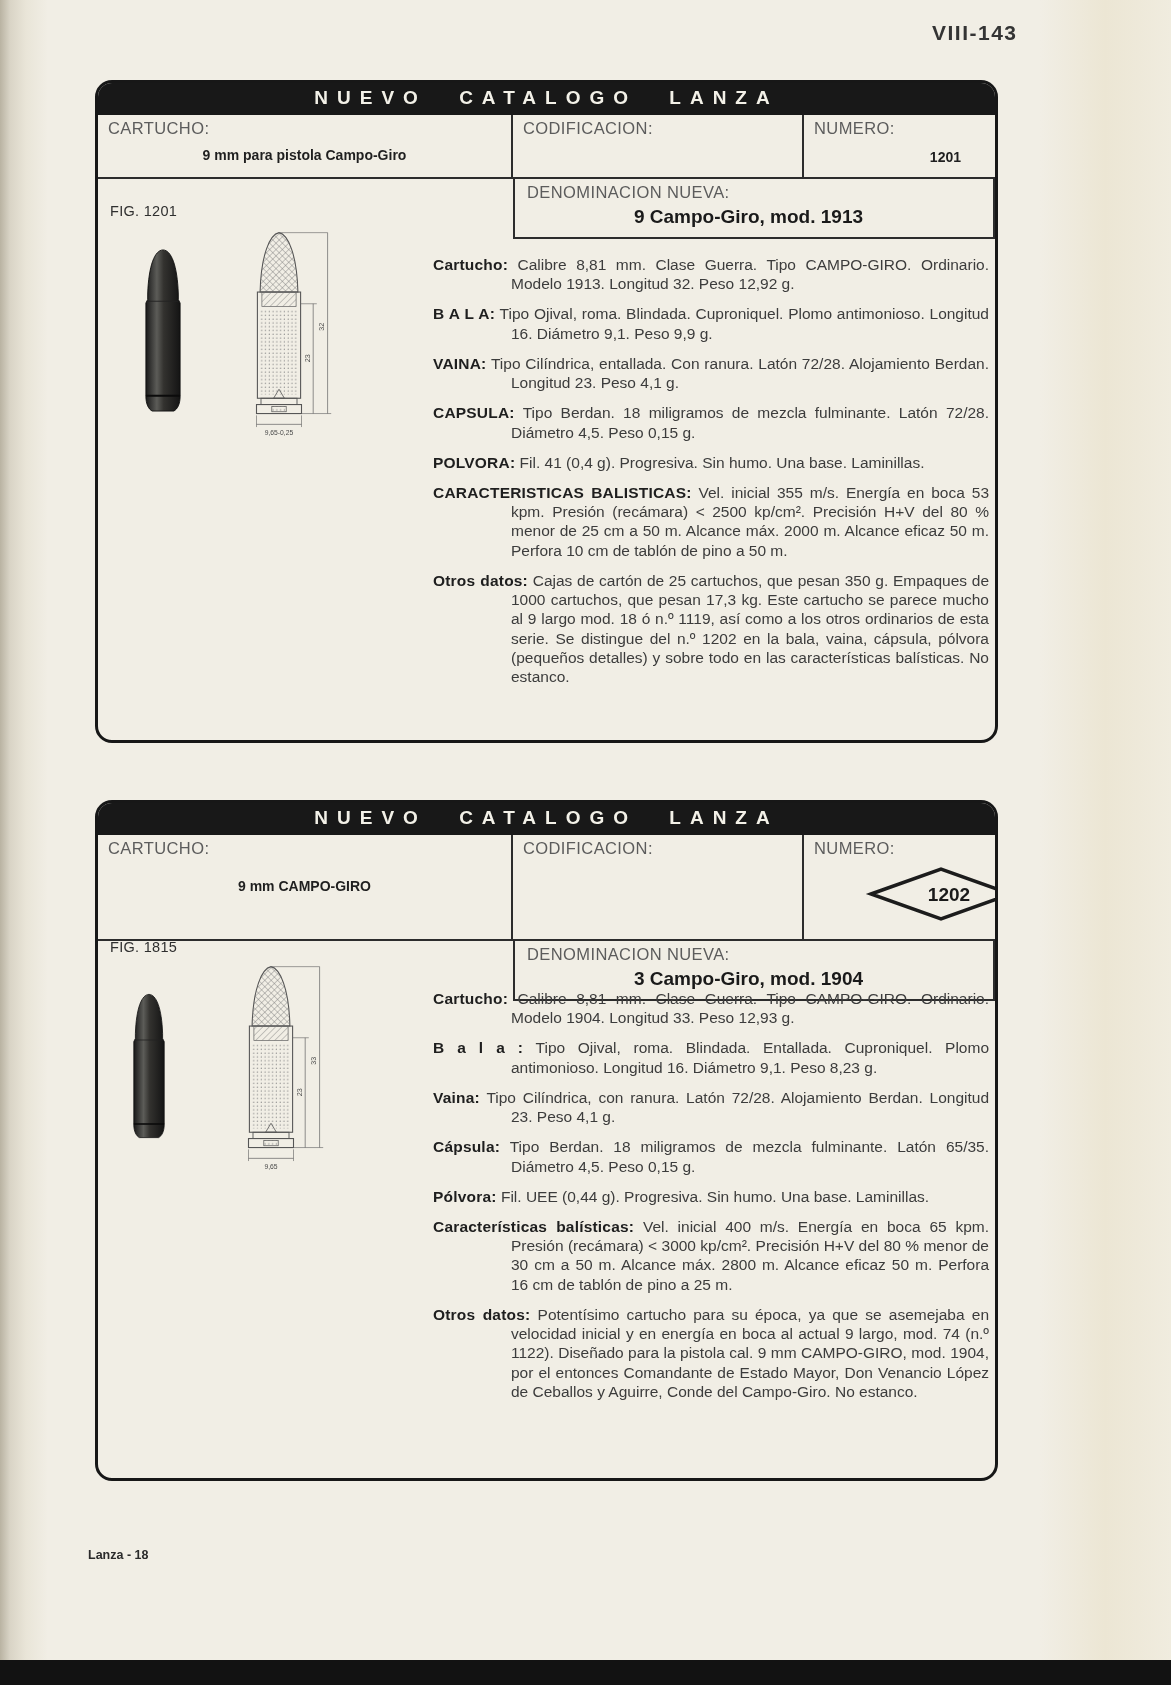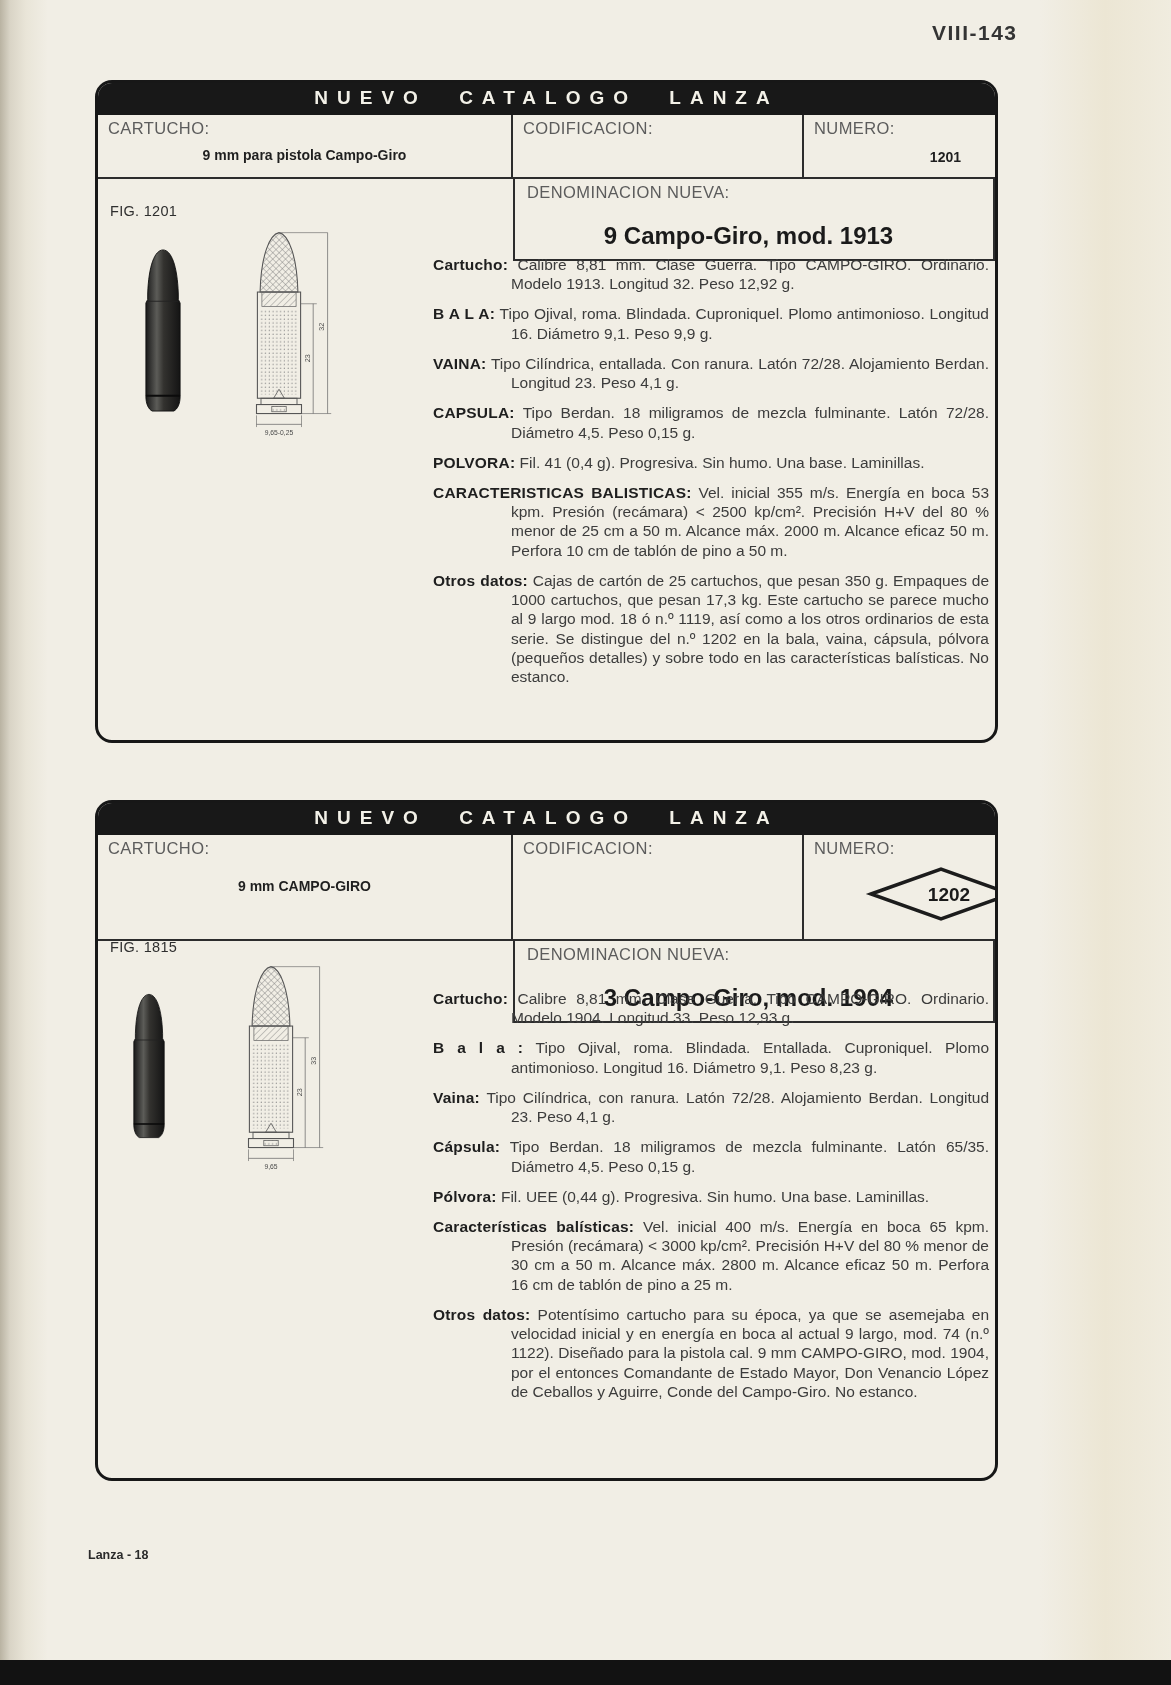--- a/index.html
+++ b/index.html
@@ -44,21 +44,21 @@
   .cartucho-value { text-align:center; margin-top:9px; }
   .card2 .cartucho-value { margin-top:20px; }
   .numero-value-plain { text-align:right; padding-right:24px; margin-top:11px; }
 
   .numero-diamond { position:absolute; right:-22px; top:30px; }
 
   .denom-box {
     margin-left:415px; border:2px solid #2c2c2c; border-top:none;
     padding:4px 23px 9px 12px;
   }
-  .denom-value { text-align:center; font-weight:bold; font-size:24px; color:#1a1a1a; margin-top:20px; }
+  .denom-value { text-align:center; font-weight:bold; font-size:19px; color:#1a1a1a; margin-top:4px; }
 
   .fig-label { position:absolute; font-size:14.5px; color:#2f2f2f; letter-spacing:0.3px; }
   .card1 .fig-label { left:12px; top:120px; }
   .card2 .fig-label { left:12px; top:136px; }
 
   .photo   { position:absolute; }
   .card1 .photo   { left:38px;  top:158px; }
   .card2 .photo   { left:27px;  top:172px; }
   .diagram { position:absolute; }
   .card1 .diagram { left:136px; top:144px; }

